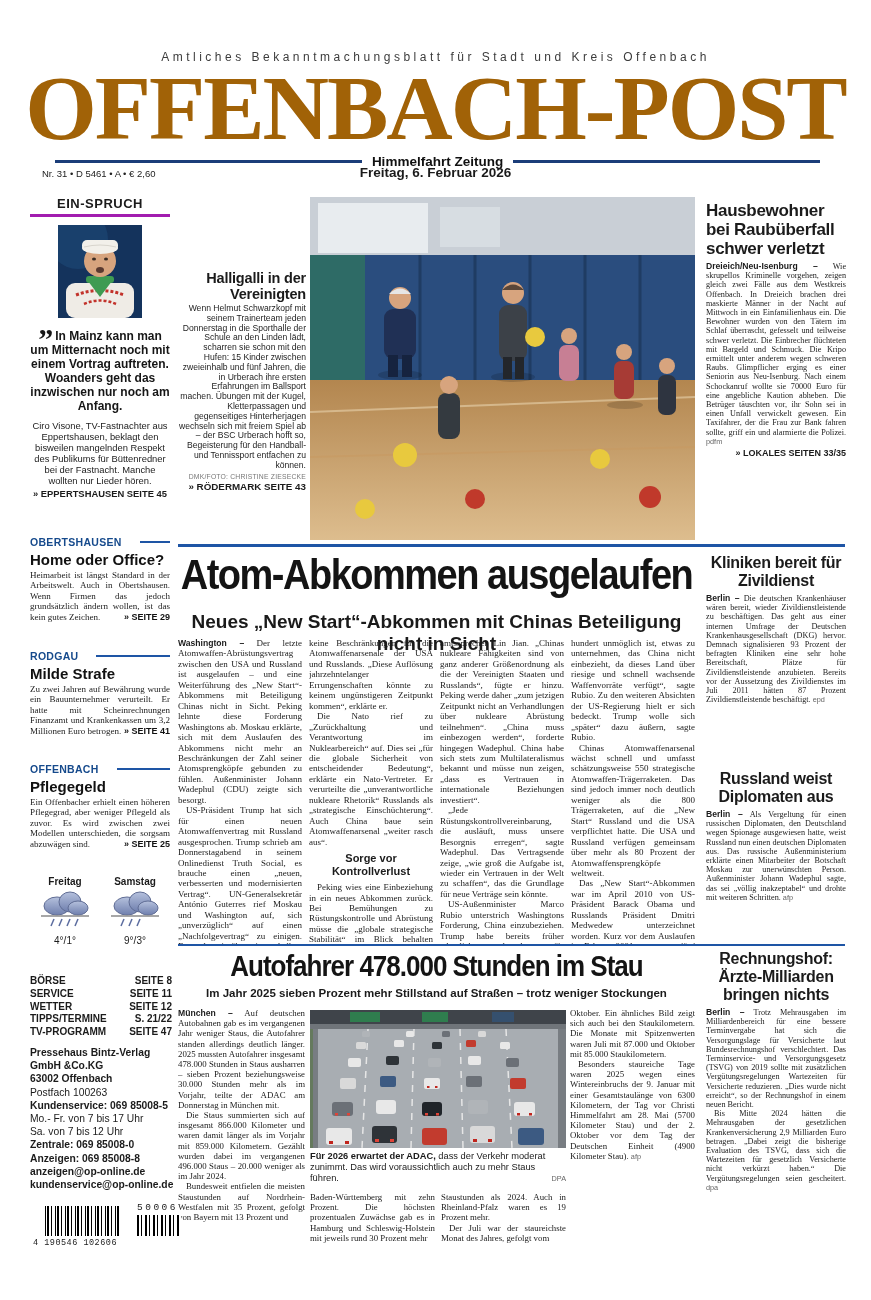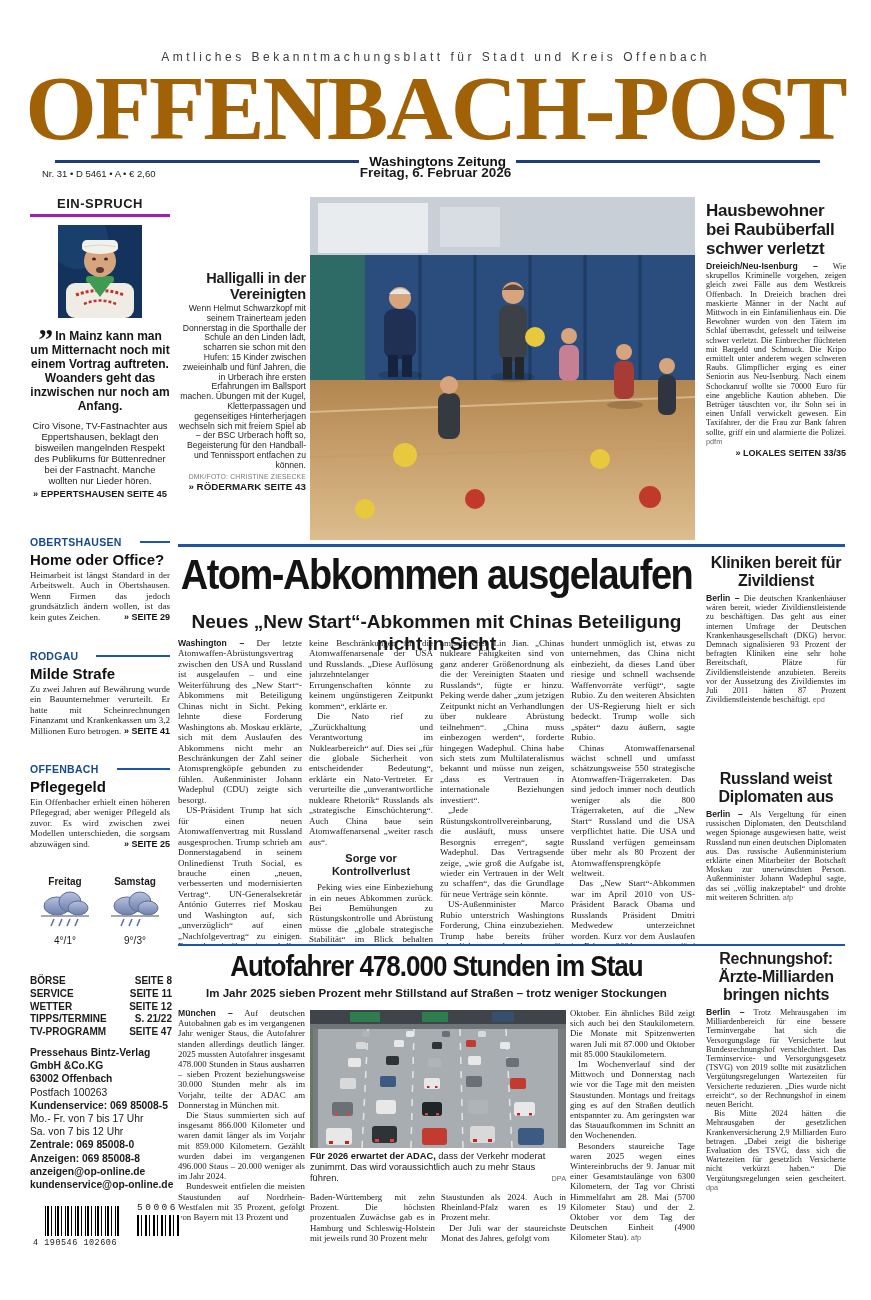--- a/index.html
+++ b/index.html
@@ -100,21 +100,21 @@
 </style>
 </head>
 <body>
 
 <div id="page">
 
   <div class="tagline">Amtliches Bekanntmachungsblatt für Stadt und Kreis Offenbach</div>
   <div class="masthead">OFFENBACH-POST</div>
   <div class="mast-rule-row">
     <div class="line"></div>
-    <div class="mast-sub">Washingtons Zeitung</div>
+    <div class="mast-sub">Himmelfahrt Zeitung</div>
     <div class="line"></div>
   </div>
   <div class="issue">Nr. 31 • D 5461 • A • € 2,60</div>
   <div class="date-top">Freitag, 6. Februar 2026</div>
 
   <div class="leftcol">
     <div class="es-label">EIN-SPRUCH</div>
     <svg class="es-photo" viewBox="0 0 84 93">
       <rect width="84" height="93" fill="#14335c"></rect>
       <circle cx="20" cy="14" r="30" fill="#1d4a7a" opacity="0.55"></circle>
@@ -396,21 +396,20 @@
   </div>
   <div class="stau-col" id="stc1">
     <p>Baden-Württemberg mit zehn Prozent. Die höchsten prozentualen Zuwächse gab es in Hamburg und Schleswig-Holstein mit jeweils rund 30 Prozent mehr</p>
   </div>
   <div class="stau-col" id="stc2">
     <p>Staustunden als 2024. Auch in Rheinland-Pfalz waren es 19 Prozent mehr.</p>
     <p class="ind">Der Juli war der staureichste Monat des Jahres, gefolgt vom</p>
   </div>
   <div class="stau-col" id="stc3">
     <p>Oktober. Ein ähnliches Bild zeigt sich auch bei den Staukilometern. Die Monate mit Spitzenwerten waren Juli mit 87.000 und Oktober mit 85.000 Staukilometern.</p>
-    <p class="ind">Im Wochenverlauf sind der Mittwoch und Donnerstag nach wie vor die Tage mit den meisten Staustunden. Montags und freitags ging es auf den Straßen deutlich entspannter zu. Am geringsten war das Stauaufkommen im Schnitt an den Wochenenden.</p>
     <p class="ind"><span>Besonders staureiche Tage waren 2025 wegen eines Wintereinbruchs der 9. Januar mit einer Gesamtstaulänge von 6300 Kilometern, der Tag vor Christi Himmelfahrt am 28. Mai (5700 Kilometer Stau) und der 2. Oktober vor dem Tag der Deutschen Einheit (4900 Kilometer Stau).</span> <span class="agency">afp</span></p>
   </div>
 
   <div class="index">
     <div class="irow">
         <span>BÖRSE</span>
         <span>SEITE 8</span>
       </div>
     <div class="irow">
         <span>SERVICE</span>

